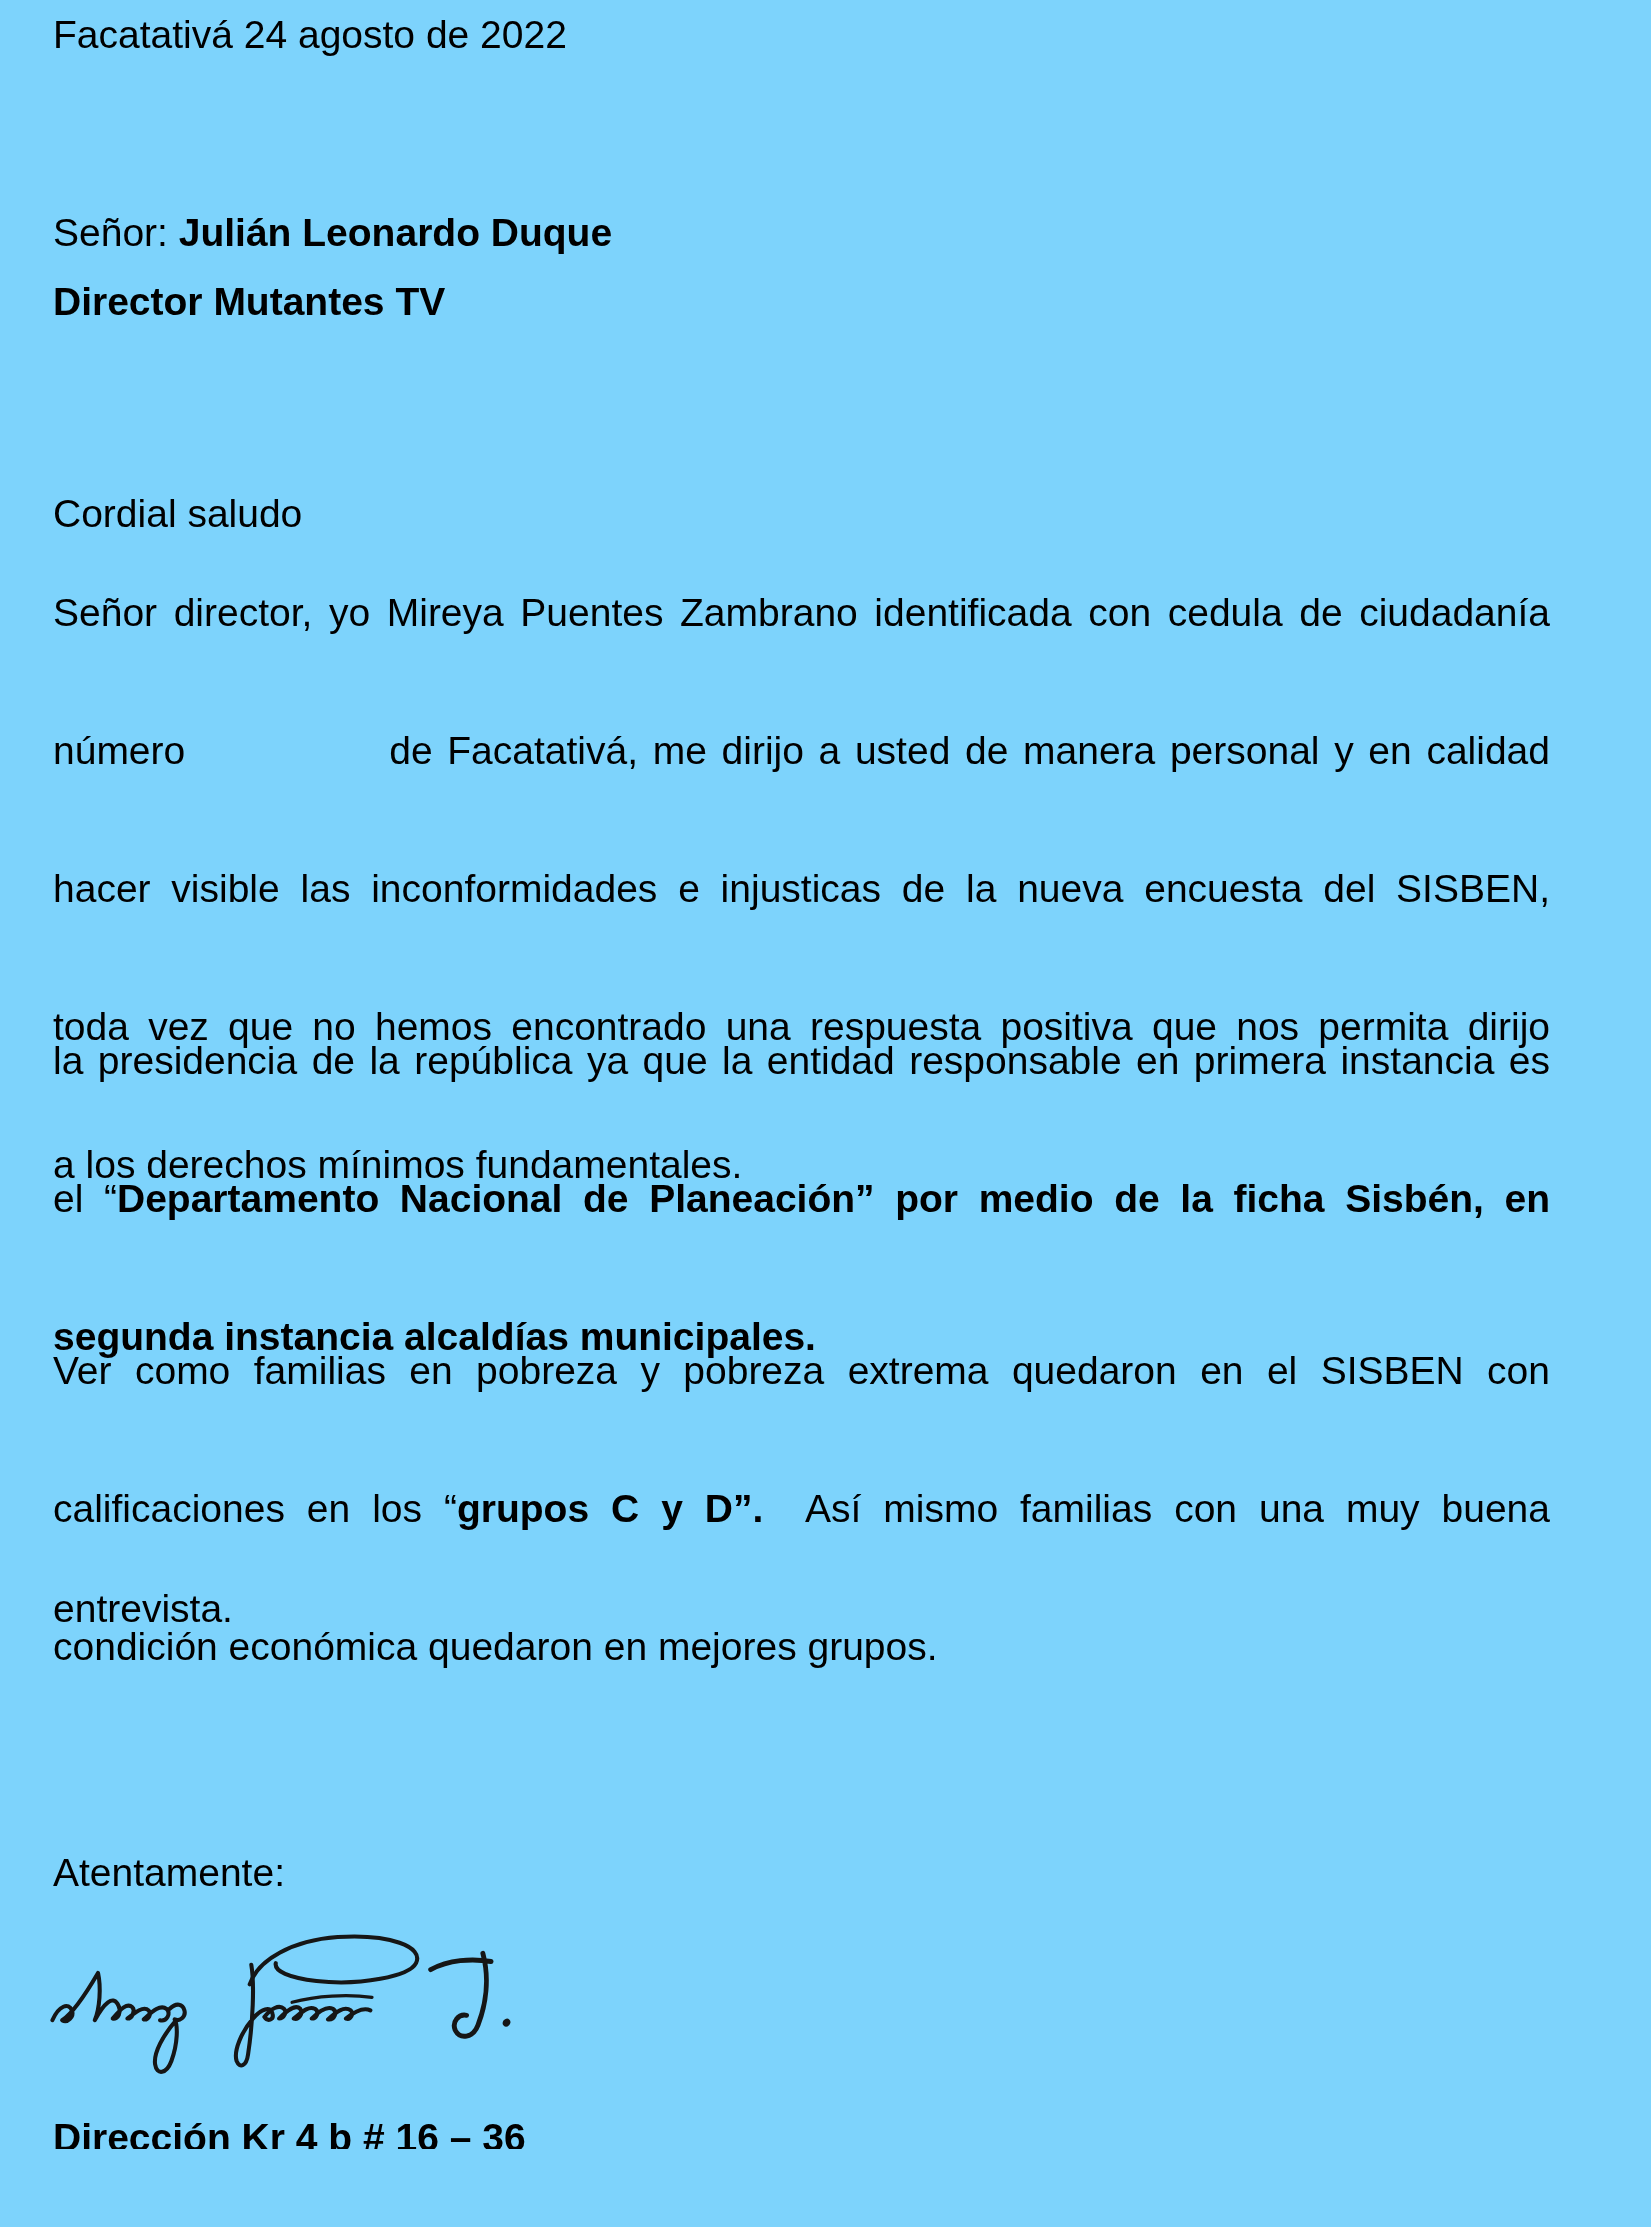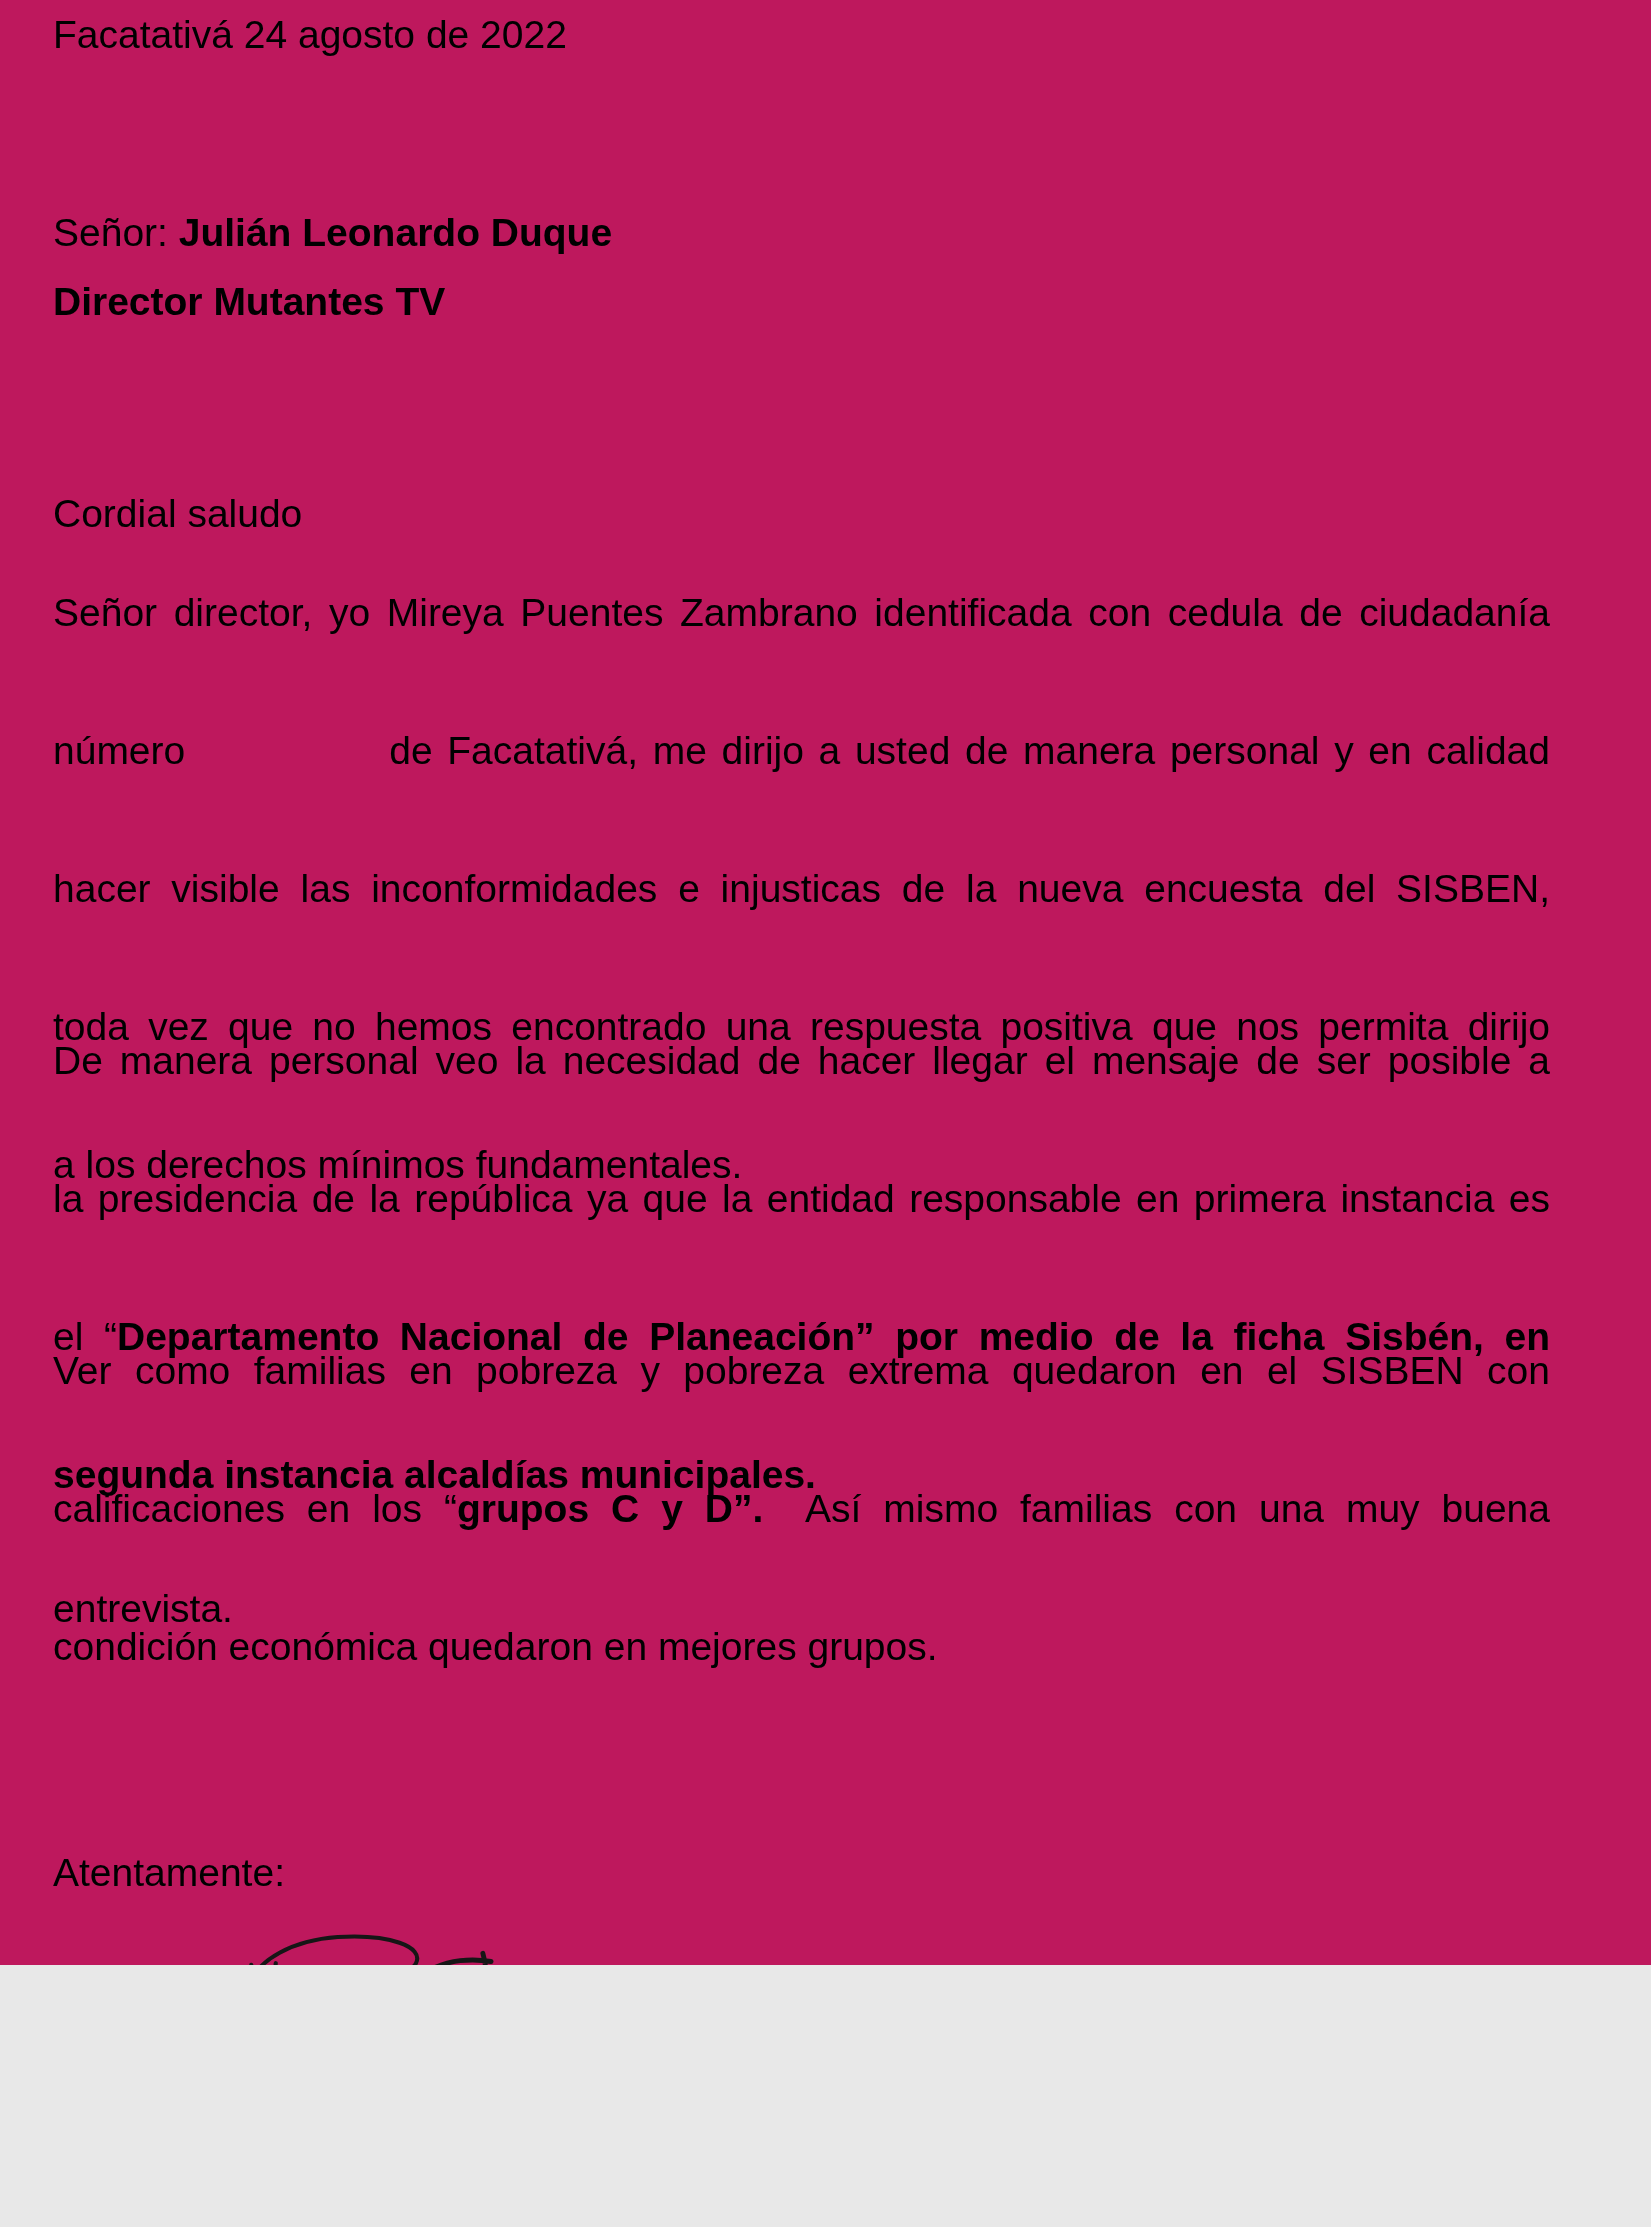--- a/index.html
+++ b/index.html
@@ -1,19 +1,19 @@
 <!DOCTYPE html>
 <html style="font-size:13px"><head>
 <meta charset="utf-8">
 <style>
   html,body{margin:0;padding:0;background:#e8e8e8;}
   .page{
     position:relative;
-    width:1652px;height:1965px;
-    background:#be185d;
+    width:1652px;height:2227px;
+    background:#7dd3fc;
     color:#000000;
     font-family:"Liberation Sans", sans-serif;
     overflow:hidden;
     margin:0 auto;
   }
   .block{position:absolute;left:53px;width:1497px;}
   .line{font-size:39px;line-height:69px;white-space:normal;}
   .just{text-align:justify;}
   .just::after{content:"";display:inline-block;width:100%;height:0;}
   .bold{font-weight:bold;}
@@ -42,21 +42,20 @@
 
   <div class="block" style="top:578px;">
     <div class="line just">Señor director, yo Mireya Puentes Zambrano identificada con cedula de ciudadanía</div>
     <div class="line just"><span>número</span><span class="gap-spacer"></span><span>de Facatativá, me dirijo a usted de manera personal y en calidad</span></div>
     <div class="line just">hacer visible las inconformidades e injusticas de la nueva encuesta del SISBEN,</div>
     <div class="line just">toda vez que no hemos encontrado una respuesta positiva que nos permita dirijo</div>
     <div class="line">a los derechos mínimos fundamentales.</div>
   </div>
 
   <div class="block" style="top:1026px;">
-    <div class="line just">De manera personal veo la necesidad de hacer llegar el mensaje de ser posible a</div>
     <div class="line just">la presidencia de la república ya que la entidad responsable en primera instancia es</div>
     <div class="line just"><span>el “</span><span class="bold">Departamento Nacional de Planeación” por medio de la ficha Sisbén, en</span></div>
     <div class="line bold">segunda instancia alcaldías municipales.</div>
   </div>
 
   <div class="block" style="top:1336px;">
     <div class="line just">Ver como familias en pobreza y pobreza extrema quedaron en el SISBEN con</div>
     <div class="line just"><span>calificaciones en los “</span><span class="bold">grupos C y D”.</span><span>&nbsp; Así mismo familias con una muy buena</span></div>
     <div class="line">condición económica quedaron en mejores grupos.</div>
   </div>

